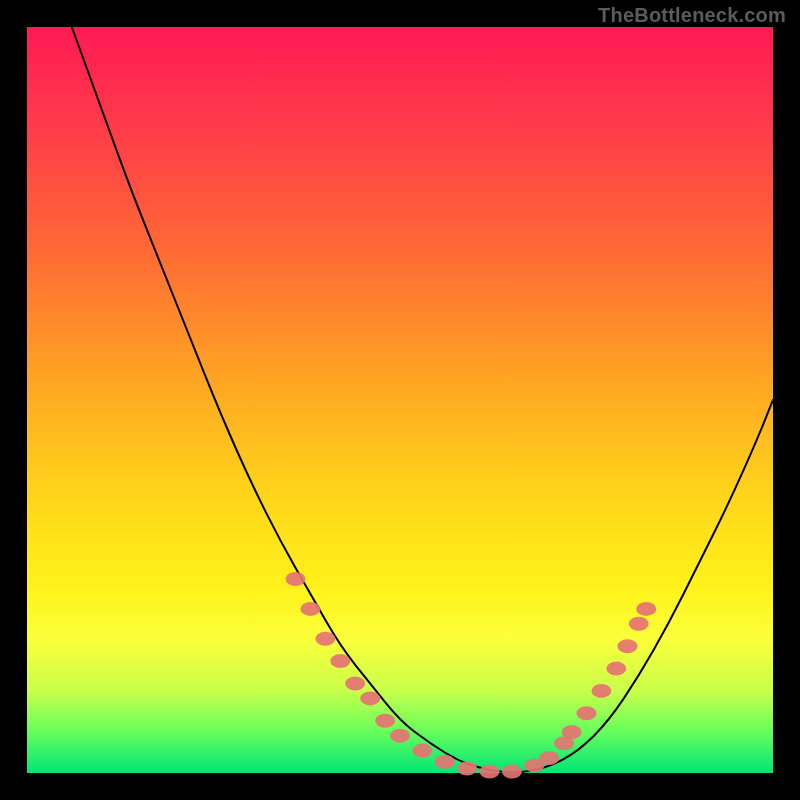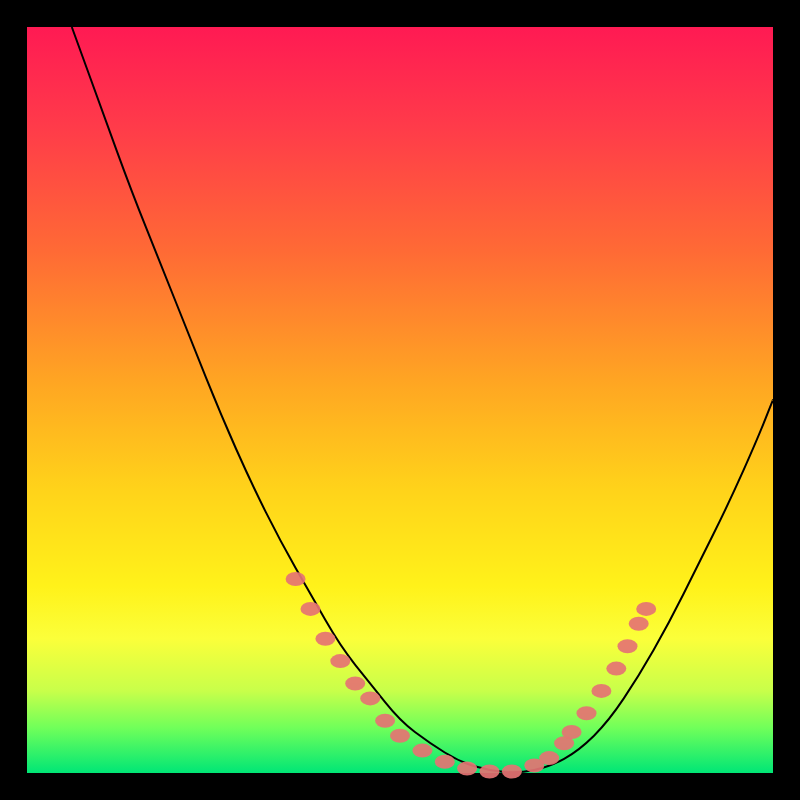--- a/index.html
+++ b/index.html
@@ -62,20 +62,21 @@
   }
   .marker {
     fill: #e57373;
     opacity: 0.92;
   }
 </style>
 </head>
 <body>
 
 <div class="stage">
+  <div class="watermark">TheBottleneck.com</div>
   <div class="plot-area">
     <svg class="curve" viewBox="0 0 746 746" preserveAspectRatio="none">
       <path id="curve-path" class="curve-path" d="M 44.8 0.0 Q 44.8 0.0 59.7 41.0 Q 74.6 82.1 89.5 123.1 Q 104.4 164.1 119.4 201.4 Q 134.3 238.7 149.2 276.0 Q 164.1 313.3 179.0 350.6 Q 194.0 387.9 208.9 421.5 Q 223.8 455.1 238.7 484.9 Q 253.6 514.7 268.6 540.9 Q 283.5 567.0 298.4 593.1 Q 313.3 619.2 328.2 637.8 Q 343.2 656.5 358.1 675.1 Q 373.0 693.8 387.9 705.0 Q 402.8 716.2 417.8 725.5 Q 432.7 734.8 447.6 739.3 Q 462.5 743.8 477.4 744.9 Q 492.4 746.0 507.3 743.0 Q 522.2 740.0 537.1 731.8 Q 552.0 723.6 567.0 708.7 Q 581.9 693.8 596.8 671.4 Q 611.7 649.0 626.6 622.9 Q 641.6 596.8 656.5 567.0 Q 671.4 537.1 686.3 507.3 Q 701.2 477.4 716.2 443.9 Q 731.1 410.3 738.5 391.6 T 746.0 373.0"></path>
       <g id="markers">
           <ellipse cx="268.6" cy="552.0" rx="10" ry="7" class="marker"></ellipse>
           <ellipse cx="283.5" cy="581.9" rx="10" ry="7" class="marker"></ellipse>
           <ellipse cx="298.4" cy="611.7" rx="10" ry="7" class="marker"></ellipse>
           <ellipse cx="313.3" cy="634.1" rx="10" ry="7" class="marker"></ellipse>
           <ellipse cx="328.2" cy="656.5" rx="10" ry="7" class="marker"></ellipse>
           <ellipse cx="343.2" cy="671.4" rx="10" ry="7" class="marker"></ellipse>

